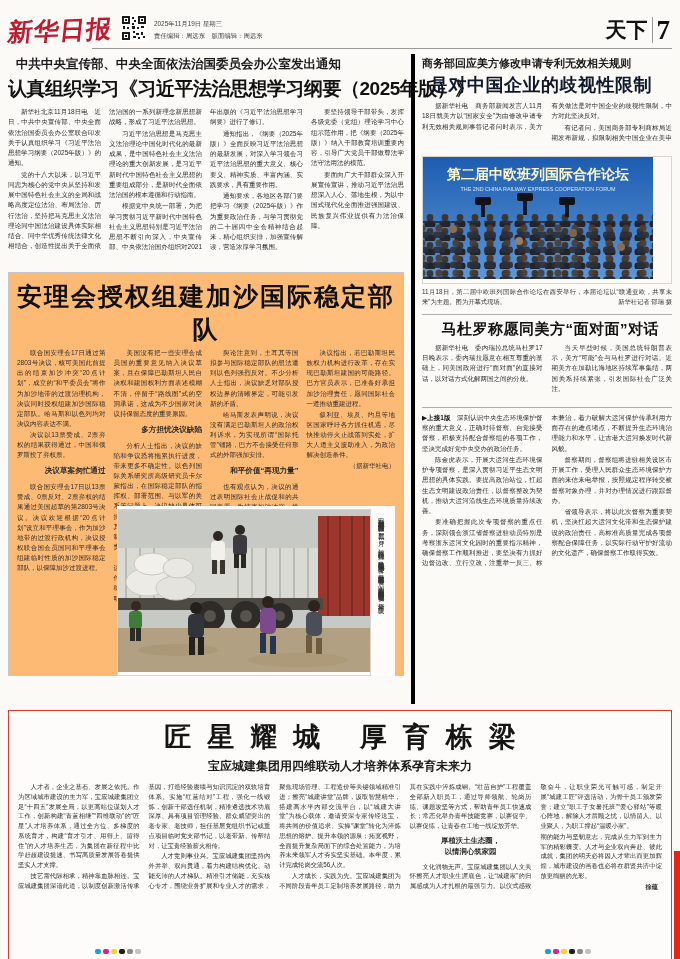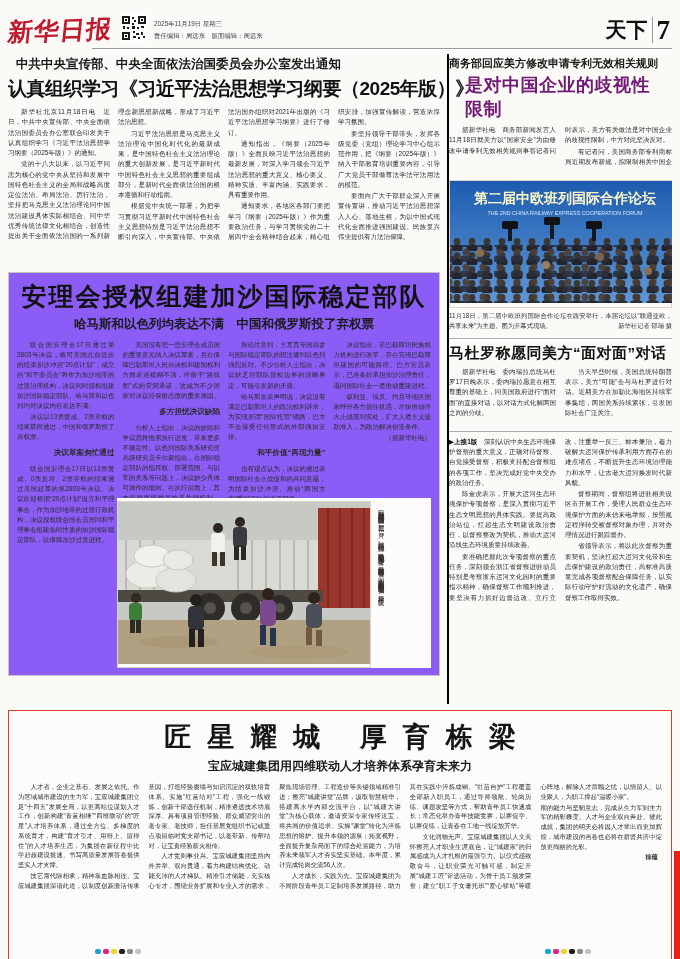--- a/index.html
+++ b/index.html
@@ -16,49 +16,49 @@
   .qr{margin:0 7px 0 9px;}
   .dateblock{font-size:6.4px;color:#444;line-height:1.9;}
   .mast-spacer{flex:1;}
   .section-block{display:flex;align-items:center;gap:4px;padding-right:2px;}
   .section-title{font-family:"Liberation Serif","DejaVu Serif",serif;font-weight:bold;font-size:21px;color:#111;}
   .section-divider{width:1px;height:26px;background:#999;}
   .page-number{font-family:"Liberation Serif","DejaVu Serif",serif;font-weight:bold;font-size:27px;color:#111;}
   .header-rule{position:absolute;left:84px;right:0;bottom:1px;border-bottom:1px solid #9a9a9a;}
   
   .main{display:flex;margin-top:4px;height:650px;overflow:hidden;}
-  .col-left{width:432px;flex:none;}
-  .col-right{flex:1;border-left:2px solid #000000;margin-left:7px;min-width:0;}
+  .col-left{width:396px;flex:none;}
+  .col-right{flex:1;border-left:4px solid #000000;margin-left:7px;padding-left:7px;min-width:0;}
   .kicker{font-family:"Liberation Serif","DejaVu Serif",serif;font-weight:bold;font-size:12.5px;color:#1a1a1a;margin:2px 0 3px 8px;}
   .headline-xl{font-weight:bold;font-size:19px;letter-spacing:-0.5px;white-space:nowrap;text-align:center;color:#111;margin:1px 0 5px;}
   .bodytext{font-size:6.5px;line-height:1.58;text-align:justify;color:#2b2b2b;overflow:hidden;}
   .bodytext p{margin:0 0 1px;text-indent:2em;}
   .study-body{column-count:4;column-gap:8px;height:158px;}
   
-  .unsc-box{margin-top:7px;border:1px solid #c6c6c6;position:relative;height:404px;padding:4px 8px;box-sizing:border-box;background:#8b5cf6;}
+  .unsc-box{margin-top:7px;border:1px solid #c6c6c6;position:relative;height:404px;padding:4px 8px;box-sizing:border-box;background:#fdba74;}
   .unsc-box::before{content:"";position:absolute;left:-8px;top:6px;bottom:6px;width:3px;background:#3f7fb5;}
   .unsc-headline{font-weight:bold;font-size:25px;text-align:center;letter-spacing:2px;color:#111;margin:3px 0 2px;}
   .unsc-sub{font-weight:bold;font-size:12.5px;text-align:center;margin:3px 0 7px;color:#1a1a1a;}
   .unsc-cols{display:flex;gap:8px;height:328px;overflow:hidden;position:relative;}
   .ucol{flex:1;min-width:0;font-size:6.5px;line-height:1.56;text-align:justify;color:#2b2b2b;}
   .ucol p{margin:0 0 1px;text-indent:2em;}
   .usub{font-weight:bold;text-align:right;font-size:7.6px;margin:5px 0;text-indent:0 !important;}
   .endmark{text-align:right;text-indent:0 !important;}
   .gaza-block{position:absolute;right:0;bottom:0;left:100px;height:170px;background:#fdfcfa;display:flex;padding-top:3px;box-sizing:border-box;}
   .gaza-photo{flex:none;border:1px solid #d8d5cf;}
   .gaza-caption{writing-mode:vertical-rl;font-size:6.4px;line-height:1.9;padding:4px 0 0 4px;color:#333;letter-spacing:0.5px;height:160px;}
   
   .kicker-sm{font-family:"Liberation Serif","DejaVu Serif",serif;font-weight:bold;font-size:11px;margin:2px 0 2px;color:#1a1a1a;}
-  .headline-md{font-weight:bold;font-size:18px;color:#701a75;margin:0 16px 4px;letter-spacing:0.5px;}
+  .headline-md{font-weight:bold;font-size:18px;color:#0f172a;margin:0 8px 4px;letter-spacing:0.5px;}
   .patent-body{column-count:2;column-gap:9px;height:50px;}
   .forum-photo{display:block;margin:5px 0 3px;border:1px solid #d8d5cf;}
   .photo-caption{font-size:6.3px;line-height:1.65;text-align:justify;color:#333;}
   .photo-caption .credit{float:right;padding-left:6px;}
   .rule{border:none;border-top:1px solid #adadad;margin:6px 0 5px;}
-  .headline-sm{font-weight:bold;font-size:15px;text-align:left;color:#111;margin:1px 0 4px;letter-spacing:0.5px;}
+  .headline-sm{font-weight:bold;font-size:15px;text-align:right;color:#111;margin:1px 13px 4px;letter-spacing:0.5px;}
   .maduro-body{column-count:2;column-gap:9px;height:58px;}
   .jump-body{column-count:2;column-gap:9px;height:288px;}
   .jump-label{font-weight:bold;color:#111;}
   .jump-first{text-indent:0 !important;}
   
   .adbox{margin-top:6px;border:1.5px solid #df3a2a;padding:6px 9px 3px;height:276px;box-sizing:border-box;position:relative;background:#fdfcfa;}
   .ad-headline{font-weight:bold;font-size:27px;letter-spacing:16px;text-align:center;color:#151515;margin:2px 0 3px;text-indent:16px;}
   .ad-sub{font-weight:bold;font-size:12px;text-align:center;margin:0 0 7px;color:#1a1a1a;}
   .ad-body{column-count:5;column-gap:9px;font-size:6.3px;line-height:1.55;text-align:justify;height:160px;overflow:hidden;color:#2b2b2b;}
   .ad-body p{margin:0 0 1px;text-indent:2em;}
@@ -133,21 +133,20 @@
             <p>根据党中央统一部署，为把学习贯彻习近平新时代中国特色社会主义思想特别是习近平法治思想不断引向深入，中央宣传部、中央依法治国办组织对2021年出版的《习近平法治思想学习纲要》进行了修订。</p>
             <p>通知指出，《纲要（2025年版）》全面反映习近平法治思想的最新发展，对深入学习领会习近平法治思想的重大意义、核心要义、精神实质、丰富内涵、实践要求，具有重要作用。</p>
             <p>通知要求，各地区各部门要把学习《纲要（2025年版）》作为重要政治任务，与学习贯彻党的二十届四中全会精神结合起来，精心组织安排，加强宣传解读，营造浓厚学习氛围。</p>
             <p>要坚持领导干部带头，发挥各级党委（党组）理论学习中心组示范作用，把《纲要（2025年版）》纳入干部教育培训重要内容，引导广大党员干部做尊法学法守法用法的模范。</p>
             <p>要面向广大干部群众深入开展宣传宣讲，推动习近平法治思想深入人心、落地生根，为以中国式现代化全面推进强国建设、民族复兴伟业提供有力法治保障。</p>
           </div>
       </div>
 
       <div class="unsc-box">
         <div class="unsc-headline">安理会授权组建加沙国际稳定部队</div>
-        <div class="unsc-sub">哈马斯和以色列均表达不满　中国和俄罗斯投了弃权票</div>
         <div class="unsc-cols">
           <div class="ucol">
             <div>
                 <p>联合国安理会17日通过第2803号决议，核可美国此前提出的结束加沙冲突“20点计划”，成立的“和平委员会”将作为加沙地带的过渡治理机构，决议同时授权组建加沙国际稳定部队。哈马斯和以色列均对决议内容表达不满。</p>
                 <p>决议以13票赞成、2票弃权的结果获得通过，中国和俄罗斯投了弃权票。</p>
               </div>
             <div class="usub">决议草案匆忙通过</div>
             <div>
                 <p>联合国安理会17日以13票赞成、0票反对、2票弃权的结果通过美国起草的第2803号决议。决议欢迎根据“20点计划”设立和平理事会，作为加沙地带的过渡行政机构，决议授权联合国会员国同和平理事会组建临时性质的加沙国际稳定部队，以保障加沙过渡进程。</p>
               </div>
@@ -330,20 +329,24 @@
     <div class="ad-sub">宝应城建集团用四维联动人才培养体系孕育未来力</div>
     <div class="ad-body">
       <p>人才者，企业之基石、发展之依托。作为区域城市建设的主力军，宝应城建集团立足“十四五”发展全局，以更高站位谋划人才工作，创新构建“青蓝相继”“四维联动”的“匠星”人才培养体系，通过全方位、多梯度的系统育才，构建“育才引才、用得上、留得住”的人才培养生态，为集团在新征程中比学赶超建设提速、书写高质量发展答卷提供坚实人才支撑。</p>
 
       <p>技艺需代际相承，精神靠血脉相连。宝应城建集团深谙此道，以制度创新激活传承基因，打造经验赓续与知识沉淀的双轨培育体系。实施“红蓝结对”工程，强化一线锻炼，创新干部选任机制，精准遴选技术功底深厚、具有项目管理经验、群众威望突出的老专家、老技师，担任基层党组织书记或重点项目临时党支部书记，以老带新、传帮结对，让宝贵经验薪火相传。</p>
 
       <p>人才竞则事业兴。宝应城建集团坚持内外并举、双向贯通，着力构建结构优化、动能充沛的人才梯队。精准引才储能，充实核心专才，围绕业务扩展和专业人才的需求，聚焦现场管理、工程造价等关键领域精准引进；擦亮“城建讲堂”品牌，汲取智慧精华，搭建高水平内部交流平台，以“城建大讲堂”为核心载体，邀请资深专家传经送宝，将共同的价值追求、实操“课堂”转化为淬炼思想的熔炉、提升本领的源泉；拓宽视野，全面提升复杂局面下的综合处置能力，为培养未来领军人才夯实坚实基础。本年度，累计完成轮岗交流56人次。</p>
 
       <p>人才成长，实践为先。宝应城建集团为不同阶段青年员工定制培养发展路径，助力其在实践中淬炼成钢。“壮苗自护”工程覆盖全部新入职员工，通过导师领航、轮岗历练、课题攻坚等方式，帮助青年员工快速成长；常态化举办青年技能竞赛，以赛促学、以赛促练，让青春在工地一线绽放芳华。</p>
 
+      <div class="ad-sec-title">
+        <div>厚植沃土生态圈，</div>
+        <div>以情润心筑家园</div>
+      </div>
       <p>文化润物无声。宝应城建集团以人文关怀擦亮人才职业生涯底色，让“城建家”的归属感成为人才扎根的最强引力。以仪式感致敬奋斗，让职业荣光可触可感，制定开展“城建工匠”评选活动，为骨干员工颁发荣誉；建立“职工子女暑托班”“爱心驿站”等暖心阵地，解除人才后顾之忧，以情留人、以业聚人，为职工撑起“温暖小家”。</p>
 
       <p class="no-indent">期的能力与坚韧意志，完成从生力军到主力军的精彩蝶变。人才与企业双向奔赴、彼此成就，集团的明天必将因人才辈出而更加辉煌，城市建设的画卷也必将在群贤共济中绽放更绚丽的光彩。</p>
       <p class="signature">徐蕴</p>
     </div>
   </div>
 
   <div class="regmarks rg1">
     <span class="c1"></span>
       <span class="c2"></span>

